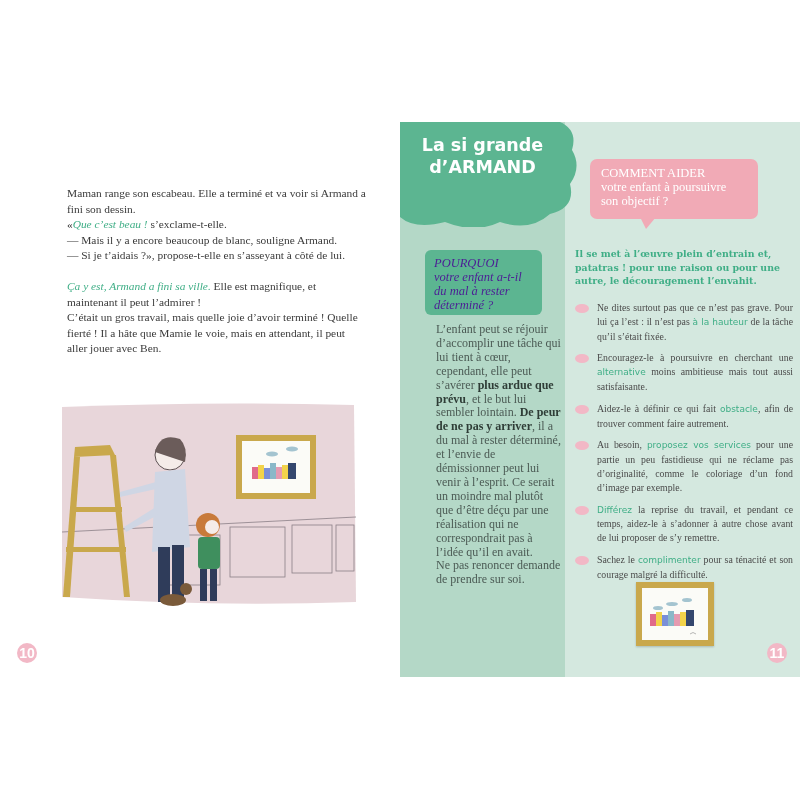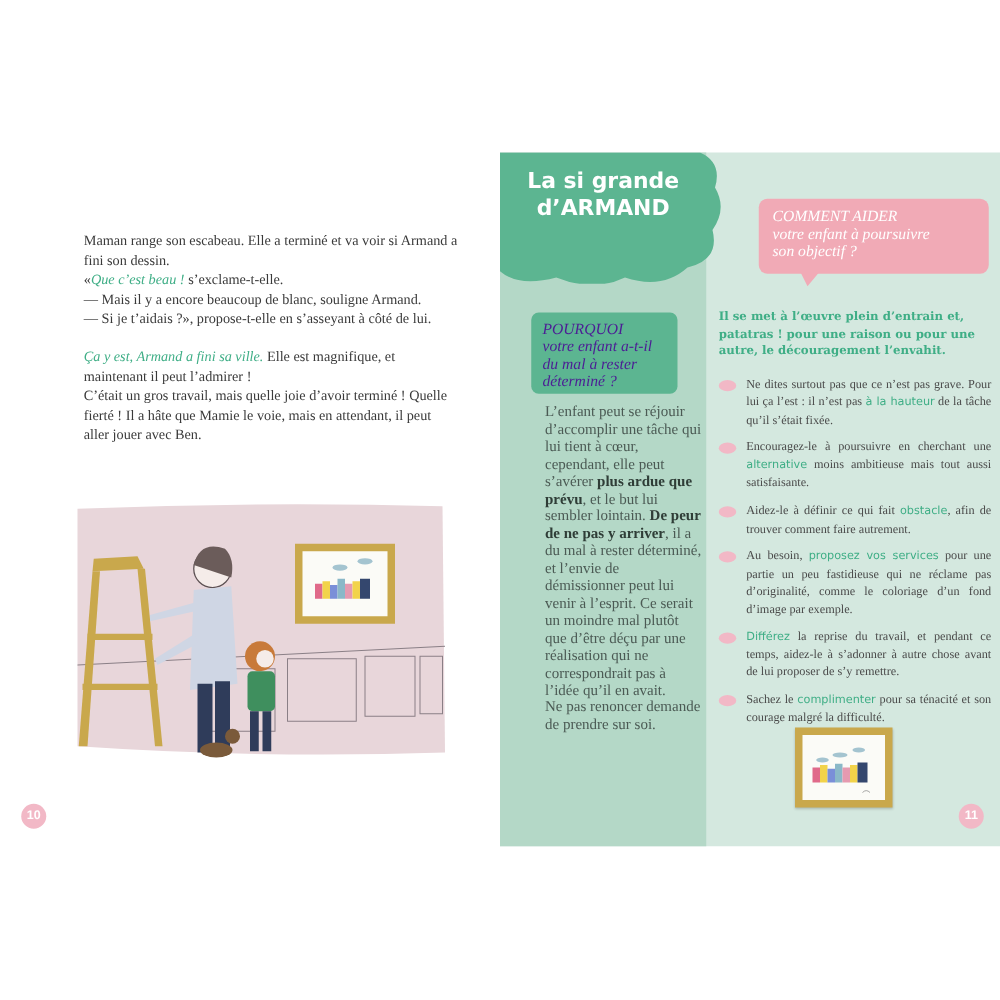--- a/index.html
+++ b/index.html
@@ -3,29 +3,29 @@
 <meta charset="utf-8">
 <style>
   html, body { margin:0; padding:0; }
   body { width:800px; height:800px; background:#ffffff; position:relative; overflow:hidden; font-family:"Liberation Serif", serif; color:#3d3d3d; }
   .left-page { position:absolute; left:0; top:122px; width:372px; height:555px; background:#ffffff; }
   .story { position:absolute; left:67px; top:64px; width:300px; font-size:11.4px; line-height:15.6px; color:#3a3a3a; }
   .story p { margin:0; }
   .story .gap { height:15px; }
   .green-it { color:#3fae86; font-style:italic; }
   .illus { position:absolute; left:60px; top:275px; width:300px; height:230px; }
-  .page-num { position:absolute; width:20px; height:20px; border-radius:50%; background:#f2b8c6; color:#ffffff; font-size:10px; font-weight:bold; text-align:center; line-height:20px; font-family:"Liberation Sans", sans-serif; }
+  .page-num { position:absolute; width:20px; height:20px; border-radius:50%; background:#f2b8c6; color:#ffffff; font-size:14px; font-weight:bold; text-align:center; line-height:20px; font-family:"Liberation Sans", sans-serif; }
   .right-page { position:absolute; left:400px; top:122px; width:400px; height:555px; background:#d4e8df; }
   .left-col { position:absolute; left:0; top:0; width:165px; height:555px; background:#b4d8c7; }
   .cloud { position:absolute; left:0; top:0; width:180px; height:105px; }
   .cloud-title { position:absolute; left:0; top:12px; width:165px; text-align:center; color:#ffffff; font-family:"DejaVu Sans", sans-serif; font-weight:bold; font-size:17.5px; line-height:22px; }
   .pourquoi { position:absolute; left:25px; top:128px; width:117px; background:#5cb591; border-radius:6px; padding:6px 8px 7px 9px; color:#4c1d95; font-style:italic; font-size:12.5px; line-height:14px; box-sizing:border-box; height:65px; }
   .pourquoi-body { position:absolute; left:36px; top:201px; width:125px; font-size:12px; line-height:13.9px; color:#4b5a54; }
   .pourquoi-body b { color:#2f3d37; }
-  .comment { position:absolute; left:207px; top:37px; width:184px; height:60px; background:#f1aab6; border-radius:7px; padding:7px 0 0 11px; box-sizing:border-box; color:#ffffff; font-style:italic; font-size:12.5px; line-height:14px; }
+  .comment { position:absolute; left:190px; top:37px; width:168px; height:60px; background:#f1aab6; border-radius:7px; padding:7px 0 0 11px; box-sizing:border-box; color:#ffffff; font-size:12.5px; line-height:14px; }
   .comment-tail { position:absolute; left:240px; top:95px; width:0; height:0; border-left:6px solid transparent; border-right:10px solid transparent; border-top:12px solid #f1aab6; }
   .intro { position:absolute; left:175px; top:125px; width:218px; font-family:"DejaVu Serif", serif; font-size:9.4px; line-height:13.5px; color:#3fae86; font-weight:bold; }
   .tips { position:absolute; left:175px; top:179px; width:218px; }
   .tip { position:relative; padding-left:22px; font-size:9.8px; line-height:13.8px; color:#4a4a4a; text-align:justify; margin-bottom:8px; }
   .tip .bullet { position:absolute; left:0; top:3px; width:14px; height:9px; border-radius:50%; background:#f2b8c6; }
   .tip .hl { color:#3fae86; font-weight:normal; font-family:"DejaVu Sans", sans-serif; font-size:9px; }
   .frame { position:absolute; left:236px; top:460px; width:78px; height:64px; background:#c9a84c; box-shadow:0 1px 2px rgba(0,0,0,0.2); }
   .frame-inner { position:absolute; left:6px; top:6px; width:66px; height:52px; background:#fbfbf7; }
 </style>
 </head>

